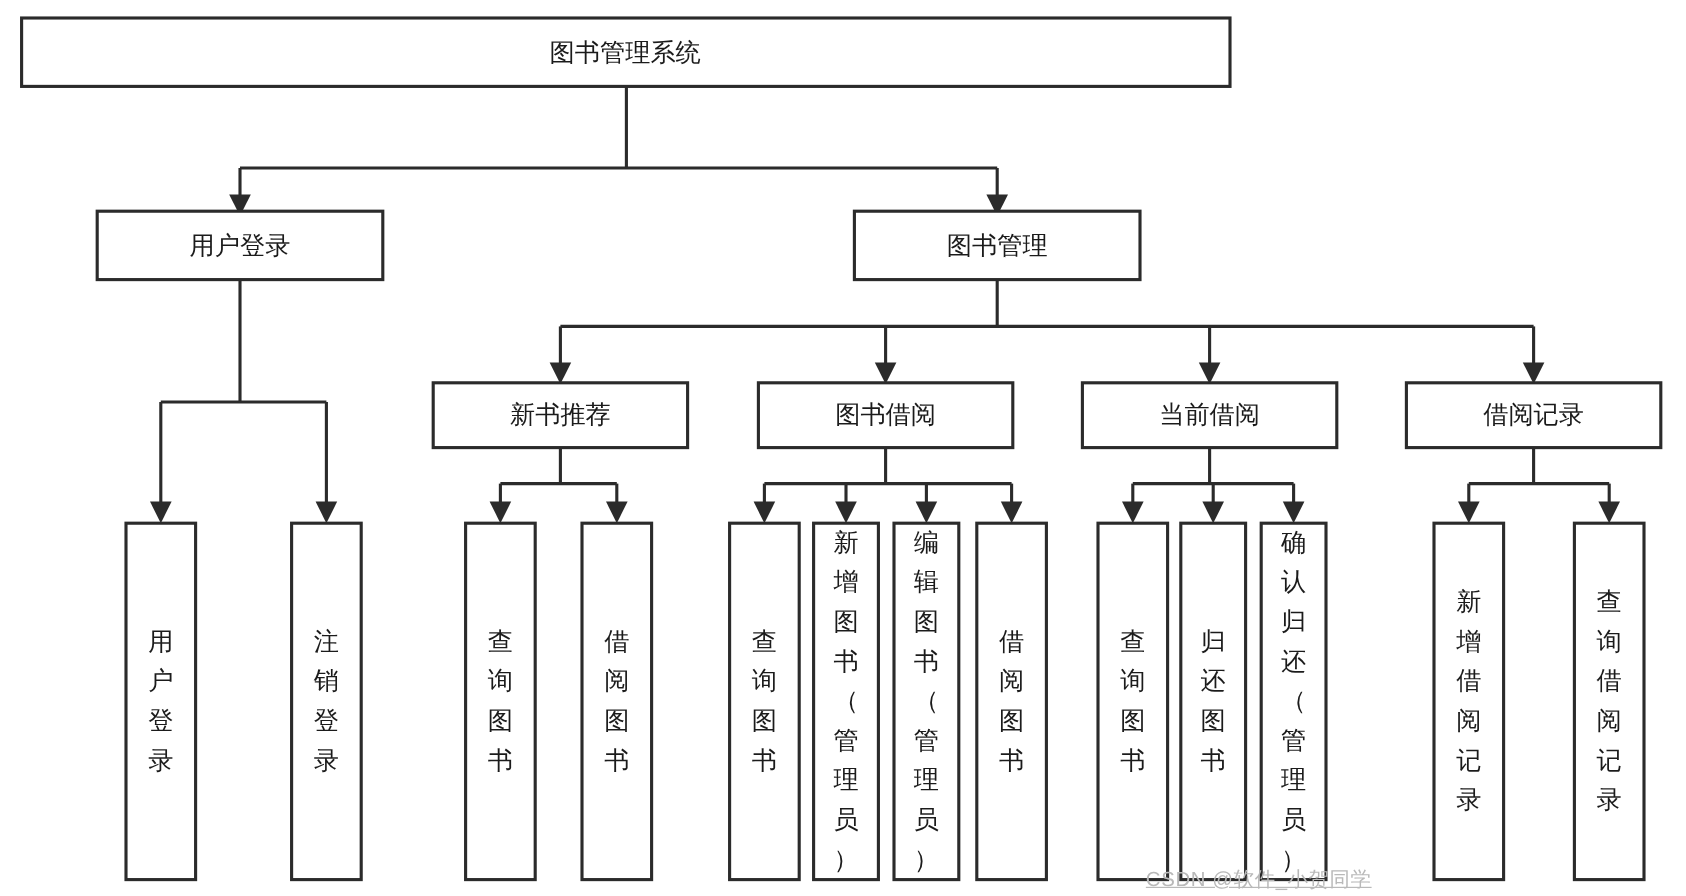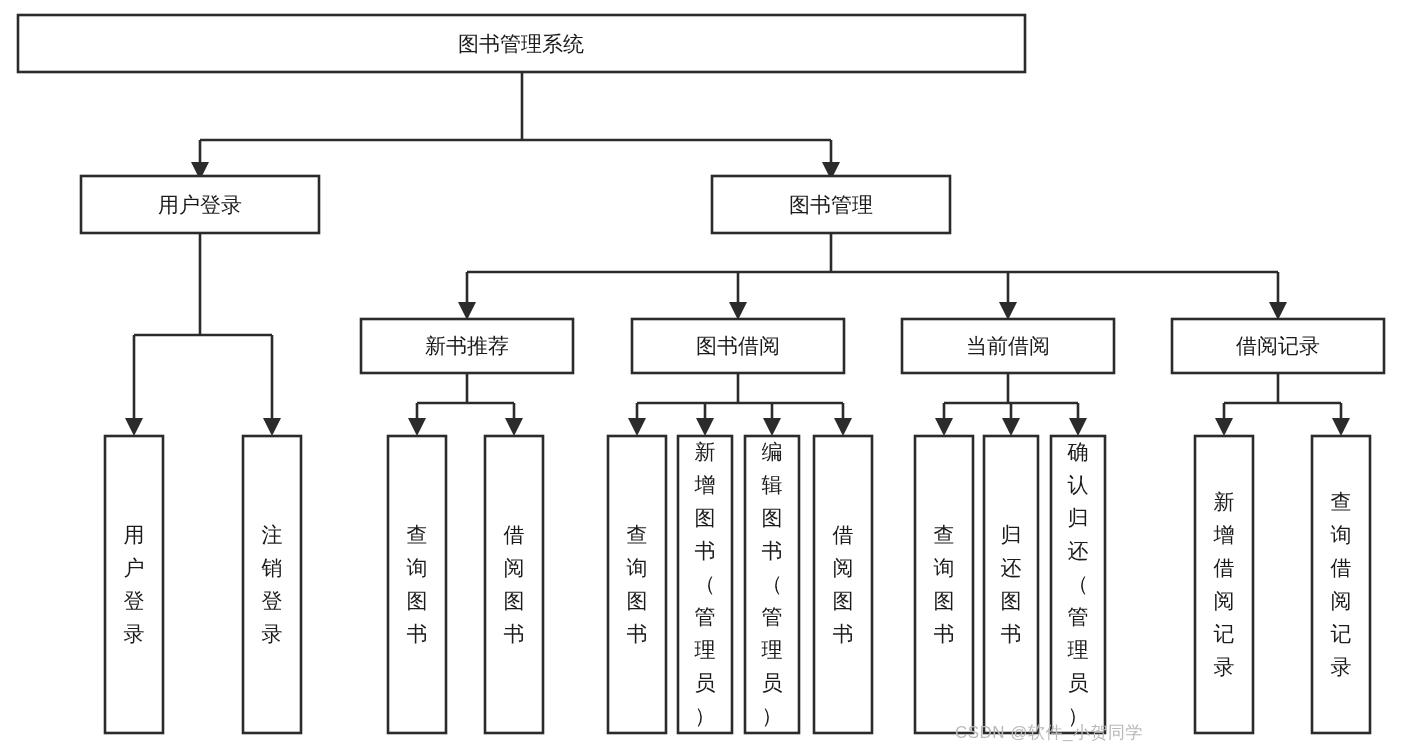--- a/index.html
+++ b/index.html
@@ -58,20 +58,21 @@
   }
   .watermark-text {
     position: absolute;
     right: 8px;
     bottom: 3px;
     font-family: "Liberation Sans", "DejaVu Sans", sans-serif;
     font-size: 17px;
     color: #b9b9b9;
     white-space: nowrap;
     letter-spacing: 0.5px;
+    text-decoration: underline;
   }
 </style>
 </head>
 <body>
 
 <div id="diagram-root">
 
   <svg class="diagram-svg" viewBox="0 0 1405 747" xmlns="http://www.w3.org/2000/svg">
 
     <g>

